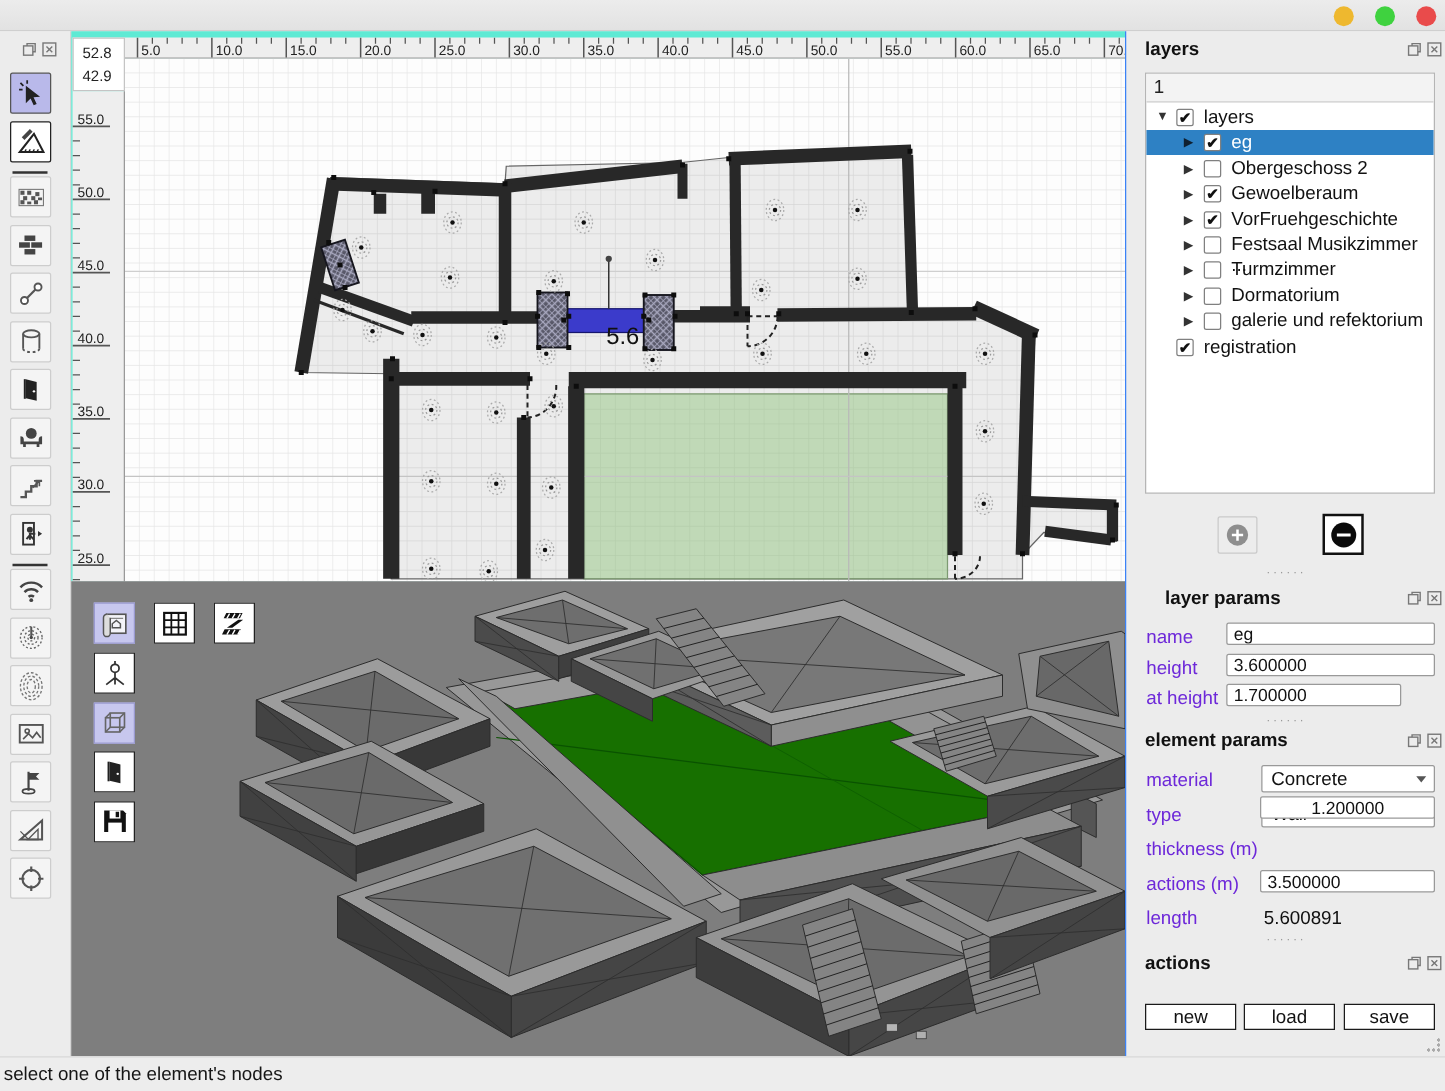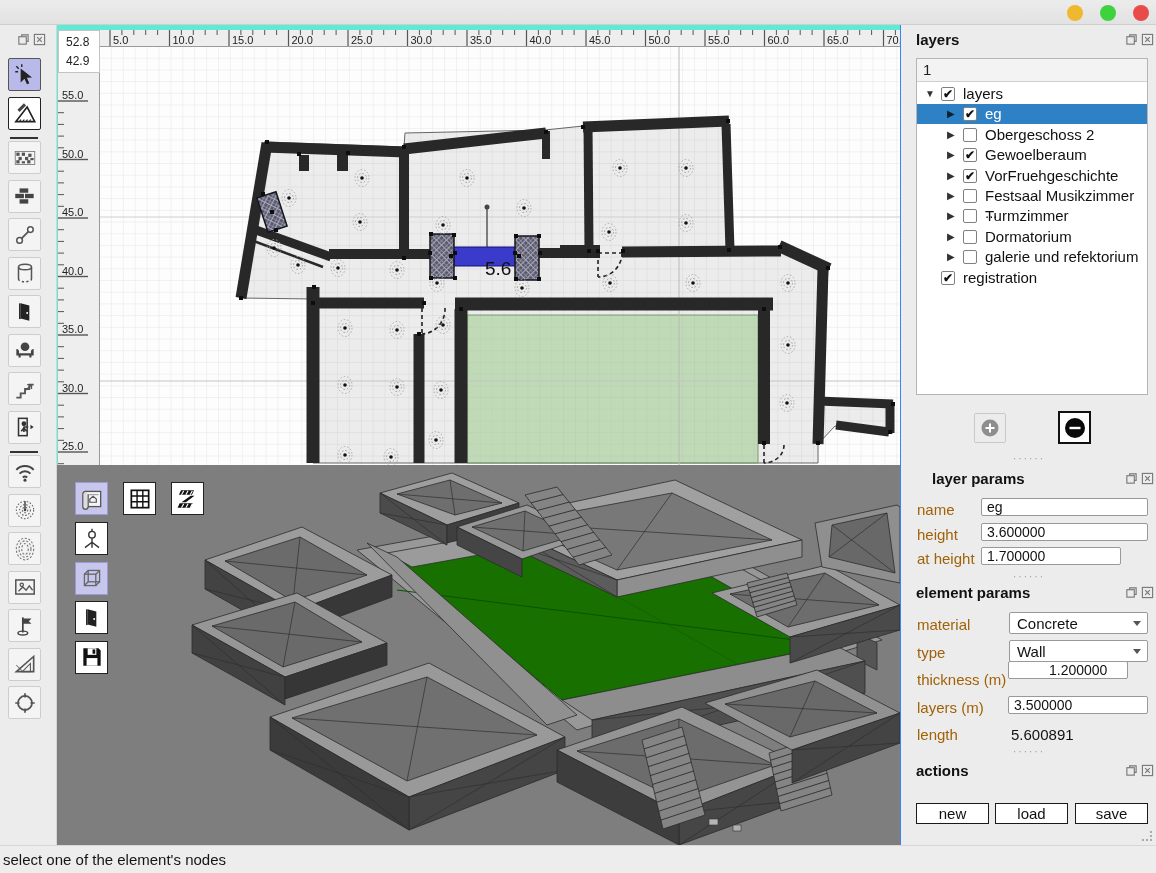--- a/index.html
+++ b/index.html
@@ -44,21 +44,21 @@
   #view3d svg.model { position:absolute; left:0; top:0; }
   .btn3d { position:absolute; width:33px; height:33px; background:#fff; border:1.5px solid #222;
     display:flex; align-items:center; justify-content:center; }
   .btn3d.sel { background:#c7c7ee; border:1px solid #9a9ad0; }
   .btn3d svg { width:26px; height:26px; }
 
   
   #rightpanel { position:absolute; left:900px; top:25px; width:256px; height:820px; background:#ececec;
     border-left:1px solid #3b82f6; }
   .sectitle { position:absolute; font-size:15px; font-weight:bold; color:#111; }
-  .fieldlabel { position:absolute; font-size:15px; color:#a16207; }
+  .fieldlabel { position:absolute; font-size:15px; color:#6d28d9; }
   .tfield { position:absolute; height:18px; background:#fff; border:1px solid #999; border-radius:2px;
     font-size:14px; color:#111; padding:0 0 0 5px; font-family:"Liberation Sans",sans-serif; }
   .combo { position:absolute; height:22px; background:#fff; border:1px solid #999; border-radius:2px; }
   .combo .cv { position:absolute; left:7px; top:2px; font-size:15px; color:#111; }
   .combo .arrow { position:absolute; right:6px; top:8px; width:0; height:0;
     border-left:4px solid transparent; border-right:4px solid transparent; border-top:5px solid #555; }
   .statval { position:absolute; font-size:15px; color:#111; }
   .abtn { position:absolute; width:73px; height:21px; background:#fff; border:1px solid #1a1a1a;
     font-size:15px; color:#111; text-align:center; line-height:19px; }
   .splitdots { position:absolute; color:#9a9a9a; font-size:10px; letter-spacing:2px; }
@@ -969,22 +969,22 @@
   <div class="combo" style="left:108px; top:587px; width:139px;">
     <span class="cv">Concrete</span>
     <span class="arrow"></span>
   </div>
   <div class="fieldlabel" style="left:16px; top:619px;">type</div>
   <div class="combo" style="left:108px; top:615px; width:139px;">
     <span class="cv">Wall</span>
     <span class="arrow"></span>
   </div>
   <div class="fieldlabel" style="left:16px; top:646px;">thickness (m)</div>
-  <input class="tfield" style="left: 107px; top: 636px; width: 120px; padding-left: 40px;" value="1.200000">
-  <div class="fieldlabel" style="left:16px; top:674px;">layers (m)</div>
+  <input class="tfield" style="left: 107px; top: 612px; width: 140px; padding-left: 40px;" value="1.200000">
+  <div class="fieldlabel" style="left:16px; top:674px;">actions (m)</div>
   <input class="tfield" style="left: 107px; top: 671px; width: 140px;" value="3.500000">
   <div class="fieldlabel" style="left:16px; top:701px;">length</div>
   <div class="statval" style="left:110px; top:701px;">5.600891</div>
   <div class="splitdots" style="left:112px; top:546px;">······</div>
   <div class="splitdots" style="left:112px; top:721px;">······</div>
 
   <div class="sectitle" style="left:15px; top:737px;">actions</div>
   <div class="dockbtns" style="left:224px; top:739px;">
     <svg class="dockbtn" viewBox="0 0 14 14">
         <use href="#i-float"></use>

